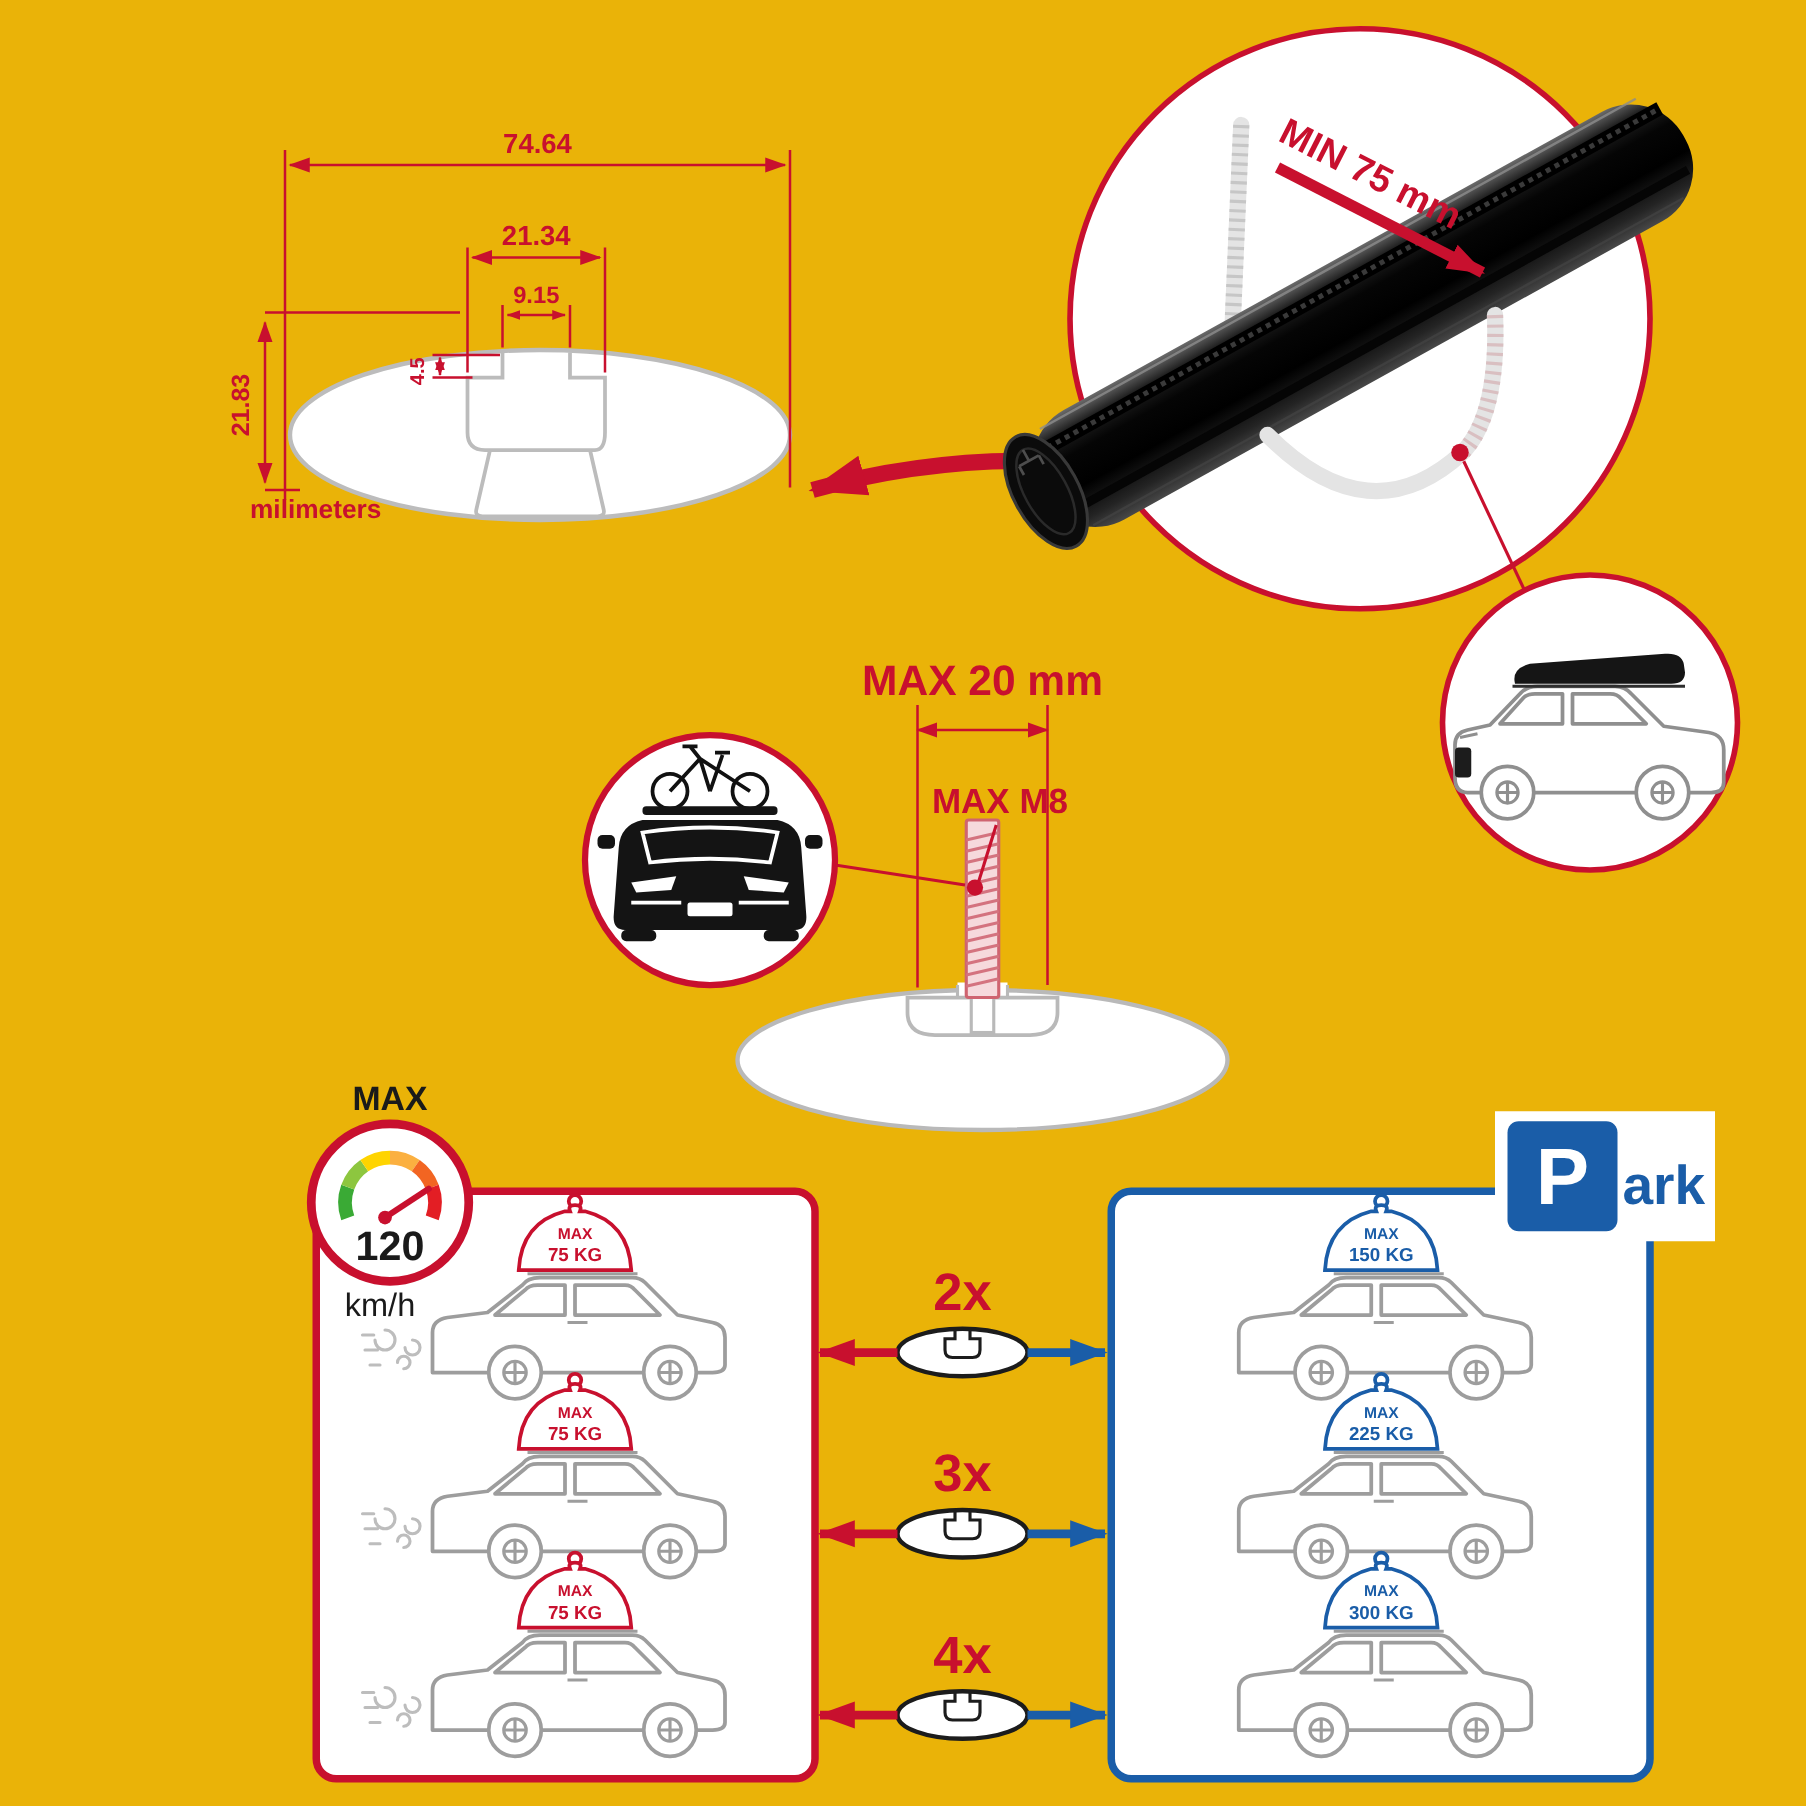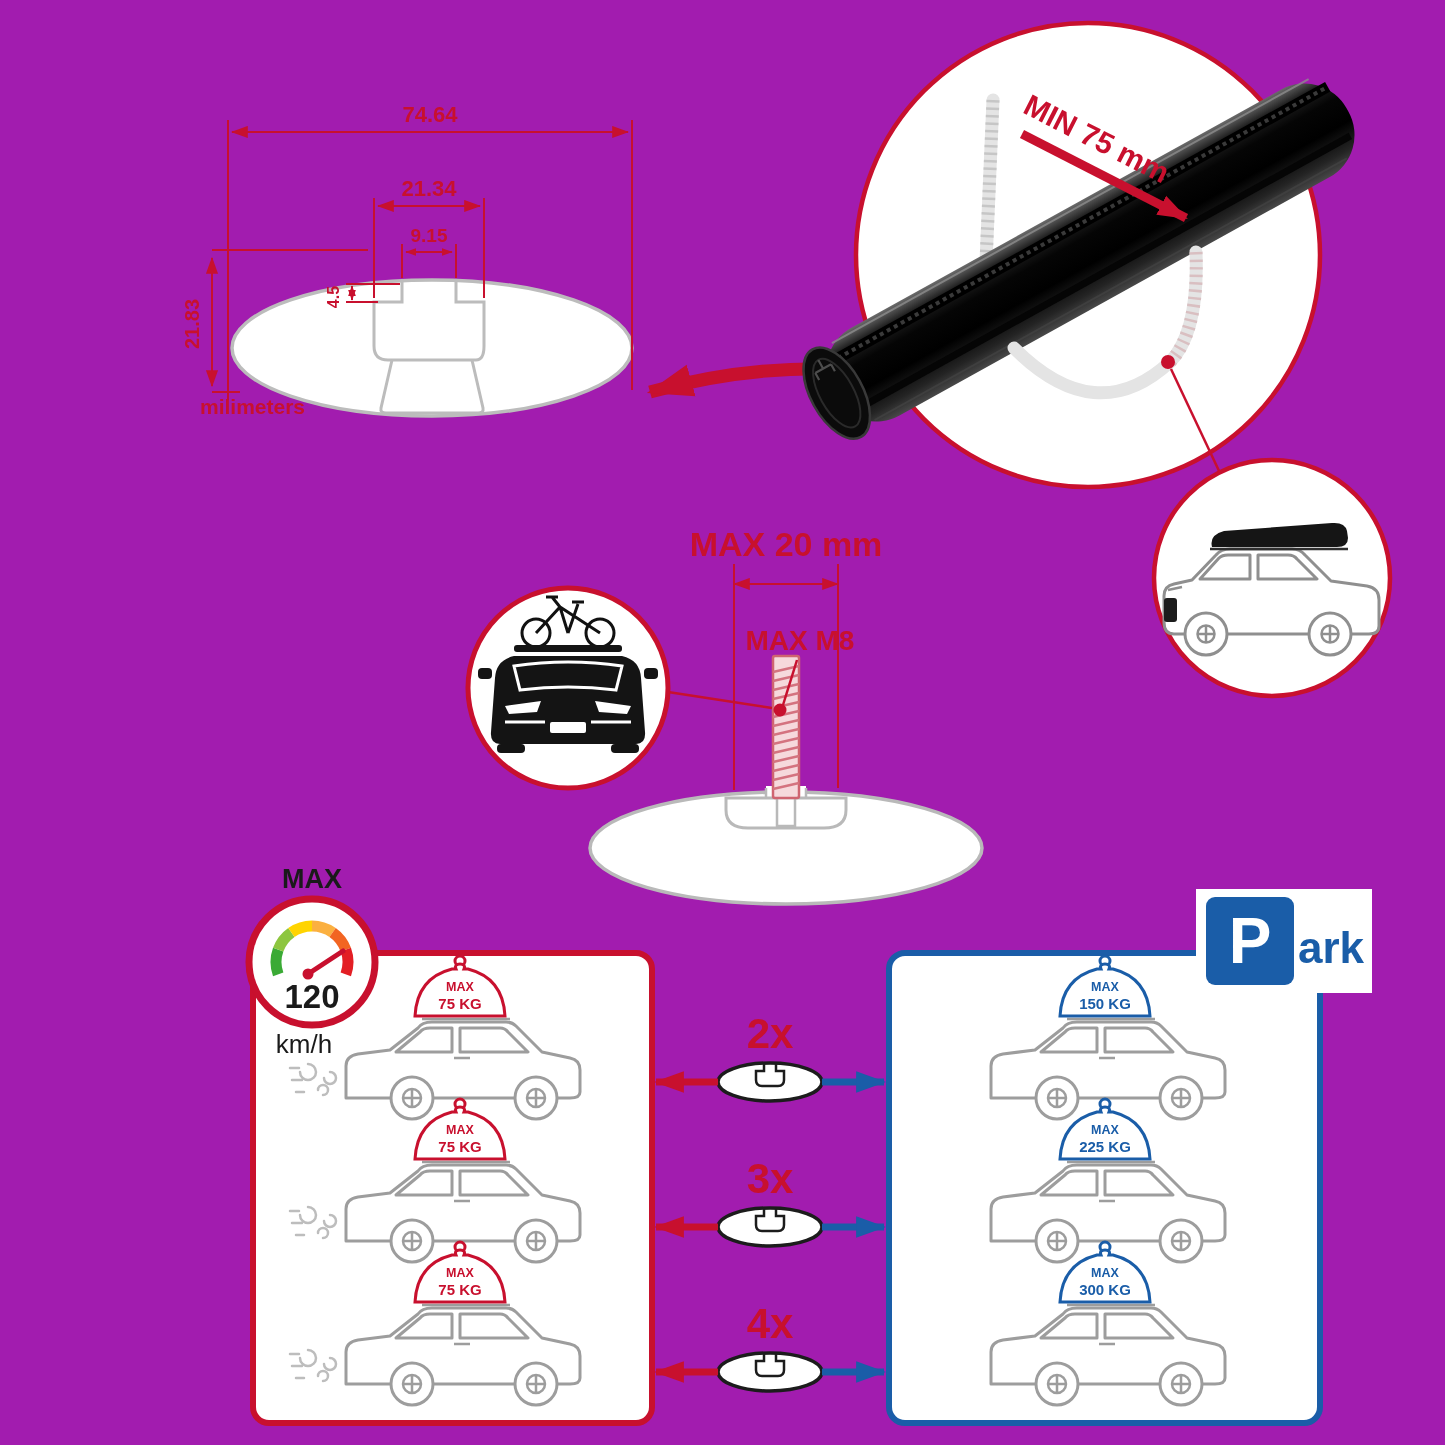--- a/index.html
+++ b/index.html
@@ -1,16 +1,16 @@
 <!DOCTYPE html>
 <html><head>
 <meta charset="utf-8">
 <style>
   html,body{margin:0;padding:0;background:#fff}
-  .page{position:relative;width:1445px;height:1445px;background:#a21caf;font-family:"Liberation Sans",sans-serif;overflow:hidden}
+  .page{position:relative;width:1445px;height:1445px;background:#eab308;font-family:"Liberation Sans",sans-serif;overflow:hidden}
   svg{display:block}
   svg text{font-family:"Liberation Sans",sans-serif}
   .dimL{stroke:#C8102E;stroke-width:2;fill:none}
   .dimT{fill:#C8102E;font-weight:700;font-size:22px;text-anchor:middle}
   .grayS{fill:#fff;stroke:#bcbcbc;stroke-width:3.5}
   .grayL{fill:none;stroke:#bcbcbc;stroke-width:3}
   .redT{fill:#C8102E;font-weight:700}
   .blkT{fill:#1a1a1a}
   .cl{fill:#fff;stroke:#8f8f8f;stroke-width:3;stroke-linejoin:round}
   .cl2{fill:none;stroke:#8f8f8f;stroke-width:2.5}

